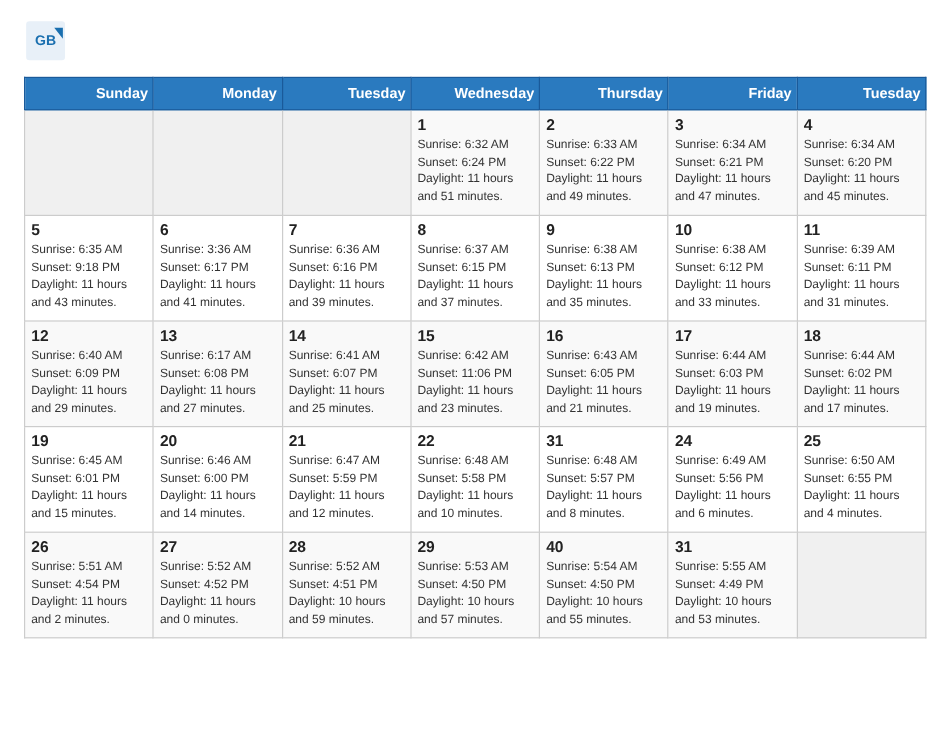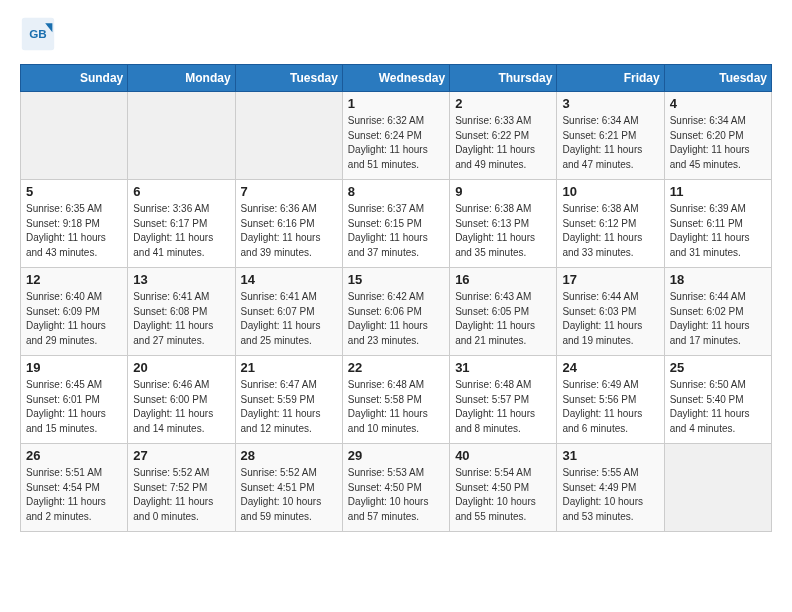--- a/index.html
+++ b/index.html
@@ -207,36 +207,36 @@
       <tr>
         <td>
           <span class="day-num">12</span>
           <div class="day-info">Sunrise: 6:40 AM
 Sunset: 6:09 PM
 Daylight: 11 hours
 and 29 minutes.</div>
         </td>
         <td>
           <span class="day-num">13</span>
-          <div class="day-info">Sunrise: 6:41 AM
+          <div class="day-info">Sunrise: 6:17 AM
 Sunset: 6:08 PM
 Daylight: 11 hours
 and 27 minutes.</div>
         </td>
         <td>
           <span class="day-num">14</span>
           <div class="day-info">Sunrise: 6:41 AM
 Sunset: 6:07 PM
 Daylight: 11 hours
 and 25 minutes.</div>
         </td>
         <td>
           <span class="day-num">15</span>
           <div class="day-info">Sunrise: 6:42 AM
-Sunset: 6:06 PM
+Sunset: 11:06 PM
 Daylight: 11 hours
 and 23 minutes.</div>
         </td>
         <td>
           <span class="day-num">16</span>
           <div class="day-info">Sunrise: 6:43 AM
 Sunset: 6:05 PM
 Daylight: 11 hours
 and 21 minutes.</div>
         </td>
@@ -294,37 +294,37 @@
         <td>
           <span class="day-num">24</span>
           <div class="day-info">Sunrise: 6:49 AM
 Sunset: 5:56 PM
 Daylight: 11 hours
 and 6 minutes.</div>
         </td>
         <td>
           <span class="day-num">25</span>
           <div class="day-info">Sunrise: 6:50 AM
-Sunset: 5:40 PM
+Sunset: 6:55 PM
 Daylight: 11 hours
 and 4 minutes.</div>
         </td>
       </tr>
       <tr>
         <td>
           <span class="day-num">26</span>
           <div class="day-info">Sunrise: 5:51 AM
 Sunset: 4:54 PM
 Daylight: 11 hours
 and 2 minutes.</div>
         </td>
         <td>
           <span class="day-num">27</span>
           <div class="day-info">Sunrise: 5:52 AM
-Sunset: 7:52 PM
+Sunset: 4:52 PM
 Daylight: 11 hours
 and 0 minutes.</div>
         </td>
         <td>
           <span class="day-num">28</span>
           <div class="day-info">Sunrise: 5:52 AM
 Sunset: 4:51 PM
 Daylight: 10 hours
 and 59 minutes.</div>
         </td>

